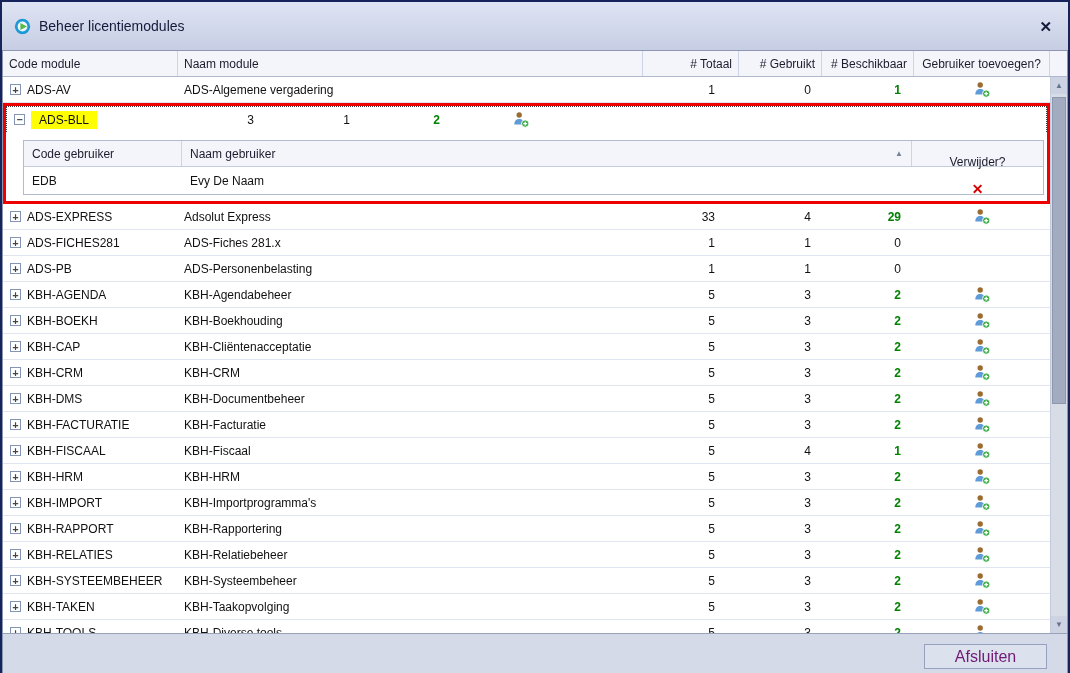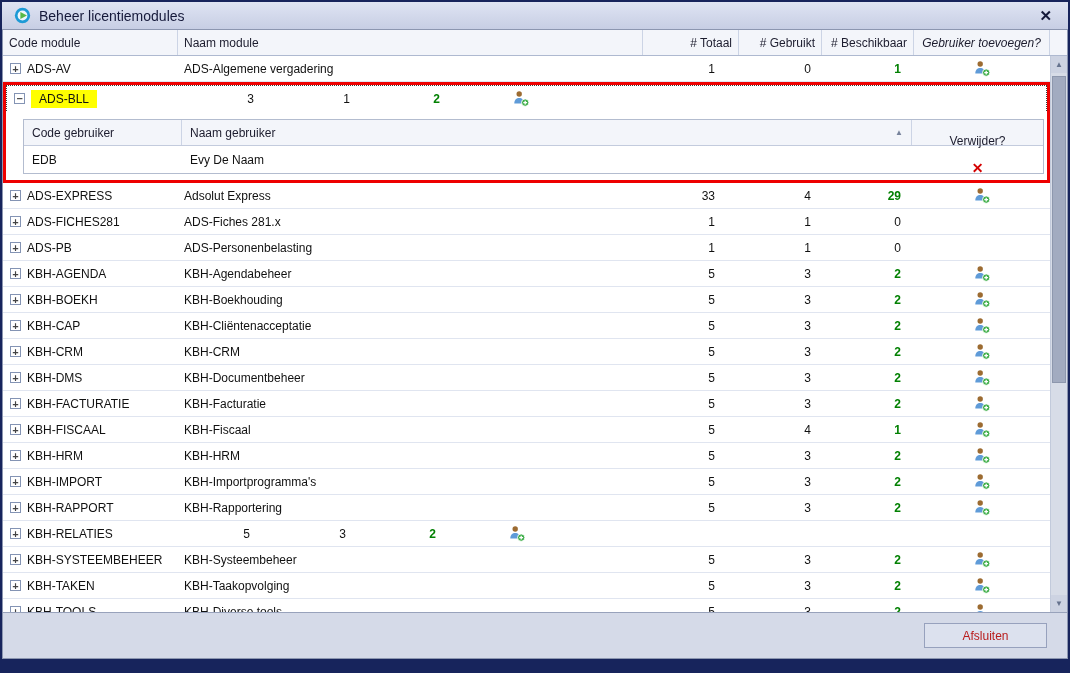--- a/index.html
+++ b/index.html
@@ -5,21 +5,21 @@
   * { box-sizing: border-box; margin: 0; padding: 0; }
   html,body { width:1070px; height:673px; }
   body { font-family:"Liberation Sans", sans-serif; font-size:12px; color:#111; }
 
   #window {
     position:relative; width:1070px; height:673px;
     background:#17245c;
     padding:2px 2px 5px 2px;
   }
   #titlebar {
-    height:27px; display:flex; align-items:center;
+    height:48px; display:flex; align-items:center;
     background:linear-gradient(#dfe4f3,#c7cee4);
     padding:12px 12px;
   }
   .app-icon { width:17px; height:17px; margin-right:8px; flex:0 0 auto; }
   .title-text { font-size:14px; color:#15193a; }
   .close-btn { margin-left:auto; font-size:15px; font-weight:bold; color:#15193a; cursor:pointer; padding:0 4px; line-height:1; }
 
   #content {
     position:relative; height:630px;
     background:#d5dae8; border:1px solid #8c96b0;
@@ -33,21 +33,21 @@
   .hcell {
     display:flex; align-items:center; border-right:1px solid #ccd4e5;
     padding:0 6px; color:#1c1c2e; white-space:nowrap; overflow:hidden;
   }
   .hcell:last-child { border-right:none; }
   .col-code   { width:175px; flex:0 0 auto; }
   .col-naam   { flex:1 1 auto; }
   .col-tot    { width:96px;  flex:0 0 auto; justify-content:flex-end; text-align:right; }
   .col-gebr   { width:83px;  flex:0 0 auto; justify-content:flex-end; text-align:right; }
   .col-besch  { width:92px;  flex:0 0 auto; justify-content:flex-end; text-align:right; }
-  .col-add    { width:136px; flex:0 0 auto; justify-content:center; text-align:center;font-style:italic; }
+  .col-add    { width:136px; flex:0 0 auto; justify-content:center; text-align:center; }
   .col-stub   { width:17px;  flex:0 0 auto; }
 
   
   #rows { position:absolute; top:26px; left:0; right:17px; bottom:0; overflow:hidden; }
   .mrow { display:flex; height:26px; align-items:center; border-bottom:1px solid #e0e5f0; background:#fff; }
   .mrow .cell { display:flex; align-items:center; height:100%; padding:0 6px; white-space:nowrap; overflow:hidden; }
   .cell.col-tot  { justify-content:flex-end; padding-right:24px; }
   .cell.col-gebr { justify-content:flex-end; padding-right:11px; }
   .cell.col-besch{ justify-content:flex-end; padding-right:13px; }
   .cell.col-add  { justify-content:center; }
@@ -94,21 +94,21 @@
     background:#a2abc0; border:1px solid #8d97ad; cursor:grab;
   }
 
   
   #footer {
     flex:0 0 46px; background:#d5dae8; border-top:1px solid #98a2bb;
     display:flex; align-items:center; justify-content:flex-end; padding-right:20px;
   }
   .btn {
     width:123px; height:25px; background:#dce1ee; border:1px solid #97a1bd;
-    color:#b91c1c; font-size:12px; font-family:"Liberation Sans", sans-serif; cursor:pointer;
+    color:#701a75; font-size:16px; font-family:"Liberation Sans", sans-serif; cursor:pointer;
   }
 
   .add-user-icon { width:18px; height:17px; display:inline-block; cursor:pointer; }
 </style>
 </head>
 <body>
 
 <div id="window">
   <div id="titlebar">
     <svg class="app-icon" viewBox="0 0 16 16">
@@ -449,20 +449,23 @@
         <circle cx="13.2" cy="12.6" r="3.7" fill="#3fae49" stroke="#ffffff" stroke-width="0.9"></circle>
         <path d="M13.2 10.7 V14.5 M11.3 12.6 H15.1" stroke="#ffffff" stroke-width="1.3"></path>
       </svg>
     </div>
   </div>
           <div class="mrow">
     <div class="cell col-code">
       <span class="expand-box">+</span>
       <span>KBH-RELATIES</span>
     </div>
+    <div class="cell col-naam">
+              <span>KBH-Relatiebeheer</span>
+            </div>
     <div class="cell col-tot">5</div>
     <div class="cell col-gebr">3</div>
     <div class="cell col-besch green">2</div>
     <div class="cell col-add">
       <svg class="add-user-icon" viewBox="0 0 18 17">
         <circle cx="7.2" cy="4" r="2.7" fill="#9c6b31"></circle>
         <path d="M2.3 13.6 C2.3 9.8 4.5 8 7.2 8 C9.9 8 12.1 9.8 12.1 13.6 Z" fill="#5f9bd8"></path>
         <circle cx="13.2" cy="12.6" r="3.7" fill="#3fae49" stroke="#ffffff" stroke-width="0.9"></circle>
         <path d="M13.2 10.7 V14.5 M11.3 12.6 H15.1" stroke="#ffffff" stroke-width="1.3"></path>
       </svg>

